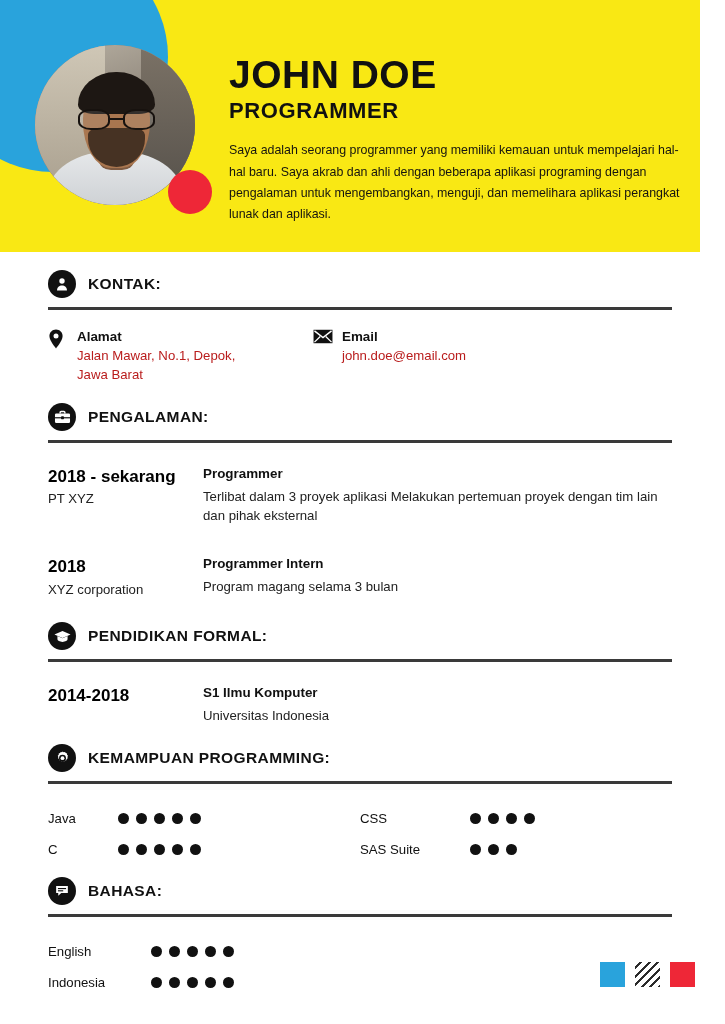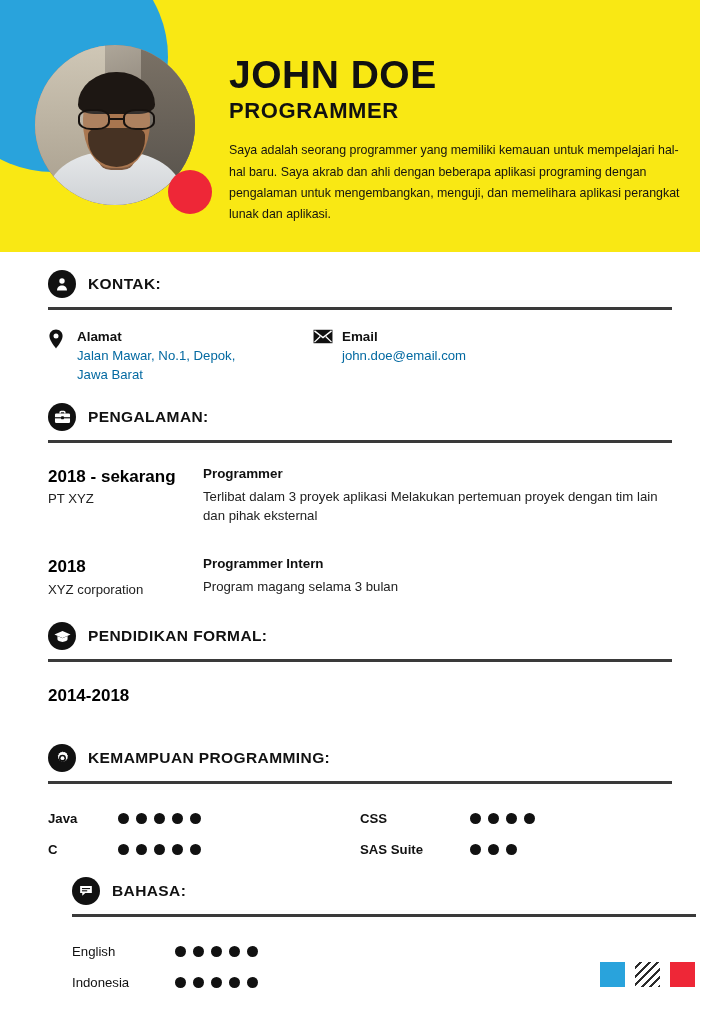--- a/index.html
+++ b/index.html
@@ -139,25 +139,25 @@
 
   
   .contacts { display:flex; margin-top:17px; }
   .c-item { display:flex; gap:9px; }
   .c-item.addr  { width:265px; }
   .c-item.phone { width:195px; }
   .c-item.mail  { flex:1; }
   .c-icon { width:20px; flex:0 0 20px; padding-top:2px; }
   .c-icon svg { display:block; }
   .c-label { font-size:13.4px; font-weight:bold; color:#111111; line-height:1.45; }
-  .c-value { font-size:13.2px; color:#0369a1; line-height:1.45; }
+  .c-value { font-size:13.2px; color:#b91c1c; line-height:1.45; }
 
   
   .skill-grid { display:flex; margin-top:19px; }
-  .skill-col { width:50%;font-weight:bold; }
+  .skill-col { width:50%; }
   .skill-row { display:flex; align-items:center; height:31px; }
   .sk-name { font-size:13.2px; color:#111111; }
   .skill-col.col-a .sk-name { width:70px; flex:0 0 70px; }
   .skill-col.col-b .sk-name { width:110px; flex:0 0 110px; }
   .dots { display:flex; gap:7px; }
   .dots span { width:11px; height:11px; border-radius:50%; background:#111111; display:block; }
 
   .lang-row { display:flex; align-items:center; height:31px; }
   .lang-row .sk-name { width:103px; flex:0 0 103px; }
 
@@ -299,20 +299,24 @@
       </span>
       <span class="sec-title">PENDIDIKAN FORMAL:</span>
     </div>
     <div class="rule"></div>
 
     <div class="entry" style="margin-top:21px;">
       <div class="left">
         <div class="e-date">2014-2018</div>
         <div class="e-org"></div>
       </div>
+      <div class="right">
+        <div class="e-title">S1 Ilmu Komputer</div>
+        <div class="e-desc">Universitas Indonesia</div>
+      </div>
     </div>
   </div>
 
   <div class="section" style="top:744px;">
     <div class="sec-head">
       <span class="sec-icon">
         <svg width="19" height="19" viewBox="0 0 24 24">
           <path d="M12 3.2l1.5.9 1.7-.4.9 1.5 1.7.5-.1 1.7 1.3 1.1-.8 1.5.5 1.7-1.5.9-.3 1.7-1.7.3-1.1 1.3-1.6-.6-1.6.6-1.1-1.3-1.7-.3-.3-1.7-1.5-.9.5-1.7-.8-1.5 1.3-1.1-.1-1.7 1.7-.5.9-1.5 1.7.4z" fill="#ffffff"></path>
           <circle cx="12" cy="11.6" r="4.4" fill="#111111"></circle>
           <circle cx="12" cy="11.6" r="2.4" fill="#ffffff"></circle>
@@ -360,21 +364,21 @@
           <span class="dots">
               <span></span>
               <span></span>
               <span></span>
             </span>
         </div>
       </div>
     </div>
   </div>
 
-  <div class="section" style="top:877px;margin-left:24px;">
+  <div class="section" style="top:877px;">
     <div class="sec-head">
       <span class="sec-icon">
         <svg width="18" height="18" viewBox="0 0 24 24">
           <path d="M4.2 5.4h15.6v9.2H11l-4 3.6v-3.6H4.2z" fill="#ffffff"></path>
           <rect x="6.6" y="8" width="10.8" height="1.5" fill="#111111"></rect>
           <rect x="6.6" y="11" width="7" height="1.5" fill="#111111"></rect>
         </svg>
       </span>
       <span class="sec-title">BAHASA:</span>
     </div>

